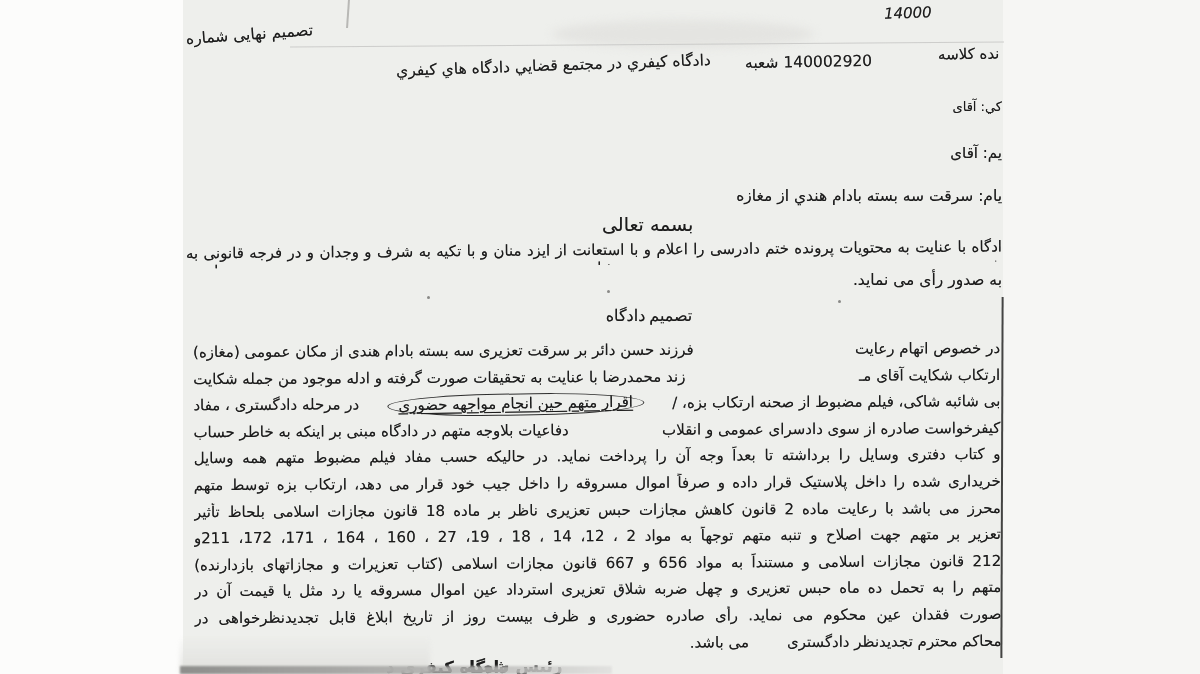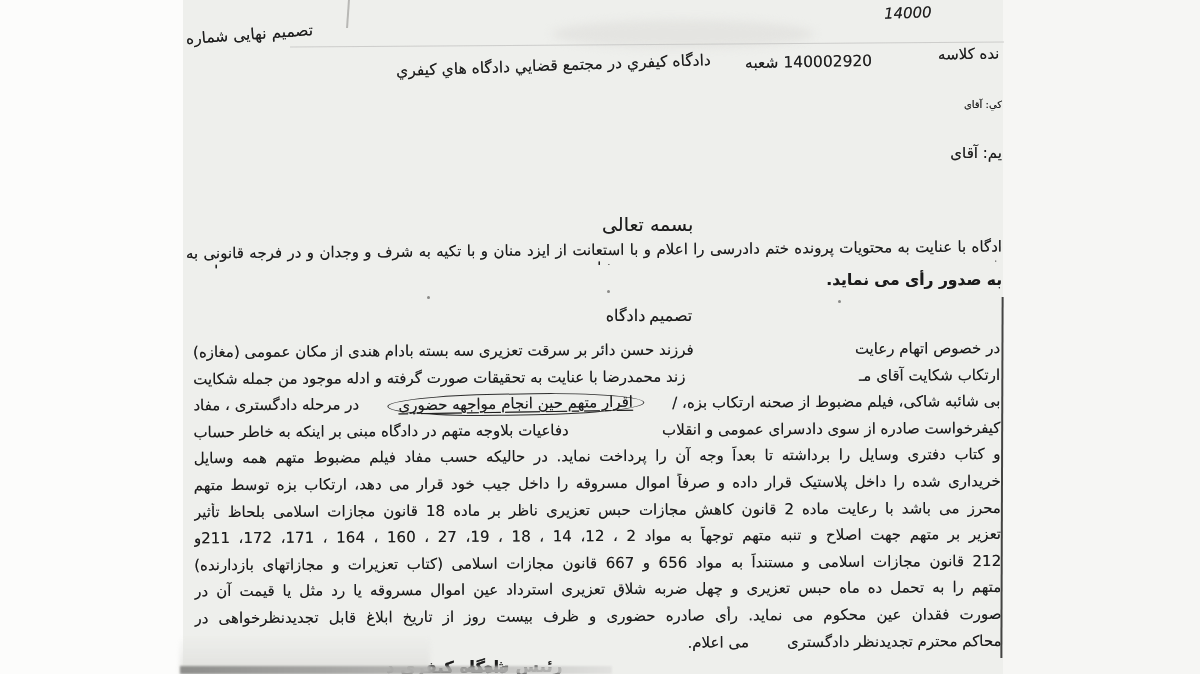--- a/index.html
+++ b/index.html
@@ -15,29 +15,29 @@
   .case-label{left:938px;top:45px;font-size:15px;transform:rotate(-1deg);}
   .branch-no{left:745px;top:53px;font-size:15.5px;transform:rotate(-1deg);}
   .court-name{left:396px;top:51px;font-size:15.5px;transform:rotate(-2deg);transform-origin:right center;}
   .header-rule{position:absolute;left:290px;top:44px;width:714px;height:1px;background:#c2c2c0;
                opacity:.75;transform:rotate(-.4deg);}
   .pencil-mark{position:absolute;left:347px;top:0;width:2px;height:28px;background:#aaaaa8;
                transform:rotate(4deg);opacity:.8;}
   .top-smudge{position:absolute;left:552px;top:20px;width:262px;height:28px;background:#e4e4e1;
               border-radius:50%;filter:blur(4px);}
   
-  .party-1{right:198px;top:99px;font-size:10px;}
+  .party-1{right:198px;top:99px;font-size:13px;}
   .party-2{right:198px;top:144px;font-size:15px;}
   .party-3{right:198px;top:187px;font-size:15.5px;}
   
   .basmala{left:602px;top:213px;font-size:19px;}
   .preamble-1{left:186px;top:241px;width:816px;font-size:15px;white-space:normal;
               text-align:justify;text-align-last:justify;height:24px;overflow:hidden;
               transform:rotate(-.5deg);}
-  .preamble-2{right:198px;top:271px;font-size:15.5px;font-weight:bold;}
+  .preamble-2{right:198px;top:271px;font-size:15.5px;}
   .decision-heading{left:592px;top:306px;width:114px;text-align:center;font-size:16px;font-family:Liberation Serif, serif;}
   
   .verdict{position:absolute;left:193px;top:339px;width:807px;direction:rtl;
            transform:rotate(-.3deg);transform-origin:right top;}
   .vline-row{position:relative;height:26.6px;font-size:15px;color:#1c1c1c;
              text-shadow:0 0 .4px rgba(20,20,20,.55);}
   .vfull{display:block;width:100%;text-align:justify;text-align-last:justify;
          white-space:normal;height:26.6px;overflow:hidden;}
   .vflex{display:flex;justify-content:space-between;align-items:baseline;width:100%;}
   .vflex span{white-space:nowrap;}
@@ -73,20 +73,21 @@
   <div class="speck" style="left:607px;top:290px;"></div>
 
   <div class="txt doc-number">14000</div>
   <div class="txt final-label">تصميم نهايی شماره</div>
   <div class="txt case-label">نده کلاسه</div>
   <div class="txt branch-no">140002920 شعبه</div>
   <div class="txt court-name">دادگاه کيفري در مجتمع قضايي دادگاه هاي کيفري</div>
 
   <div class="txt party-1">کي: آقای</div>
   <div class="txt party-2">يم: آقای</div>
+  <div class="txt party-3">يام: سرقت سه بسته بادام هندي از مغازه</div>
 
   <div class="txt basmala">بسمه تعالی</div>
   <div class="txt preamble-1">ادگاه با عنايت به محتويات پرونده ختم دادرسی را اعلام و با استعانت از ايزد منان و با تکيه به شرف و وجدان و در فرجه قانونی به شرح ذيل مبادرت</div>
   <div class="txt preamble-2">به صدور رأی می نمايد.</div>
   <div class="txt decision-heading">تصميم دادگاه</div>
 
   <div class="right-border"></div>
 
   <div class="verdict">
     <div class="vline-row vflex">
@@ -122,21 +123,21 @@
       <span class="vfull">212 قانون مجازات اسلامی و مستنداً به مواد 656 و 667 قانون مجازات اسلامی (کتاب تعزيرات و مجازاتهای بازدارنده)</span>
     </div>
     <div class="vline-row">
       <span class="vfull">متهم را به تحمل ده ماه حبس تعزيری و چهل ضربه شلاق تعزيری استرداد عين اموال مسروقه يا رد مثل يا قيمت آن در</span>
     </div>
     <div class="vline-row">
       <span class="vfull">صورت فقدان عين محکوم می نمايد. رأی صادره حضوری و ظرف بيست روز از تاريخ ابلاغ قابل تجديدنظرخواهی در</span>
     </div>
     <div class="vline-row vstart">
       <span>محاکم محترم تجديدنظر دادگستری</span>
-      <span>می اعلام.</span>
+      <span>می باشد.</span>
     </div>
   </div>
 
   <div class="txt sign-title">رئيس شعبه</div>
   <div class="txt sign-court">دادگاه کيفری د</div>
 
   <div class="corner-shade"></div>
   <div class="bottom-smudge"></div>
 </div>
 

